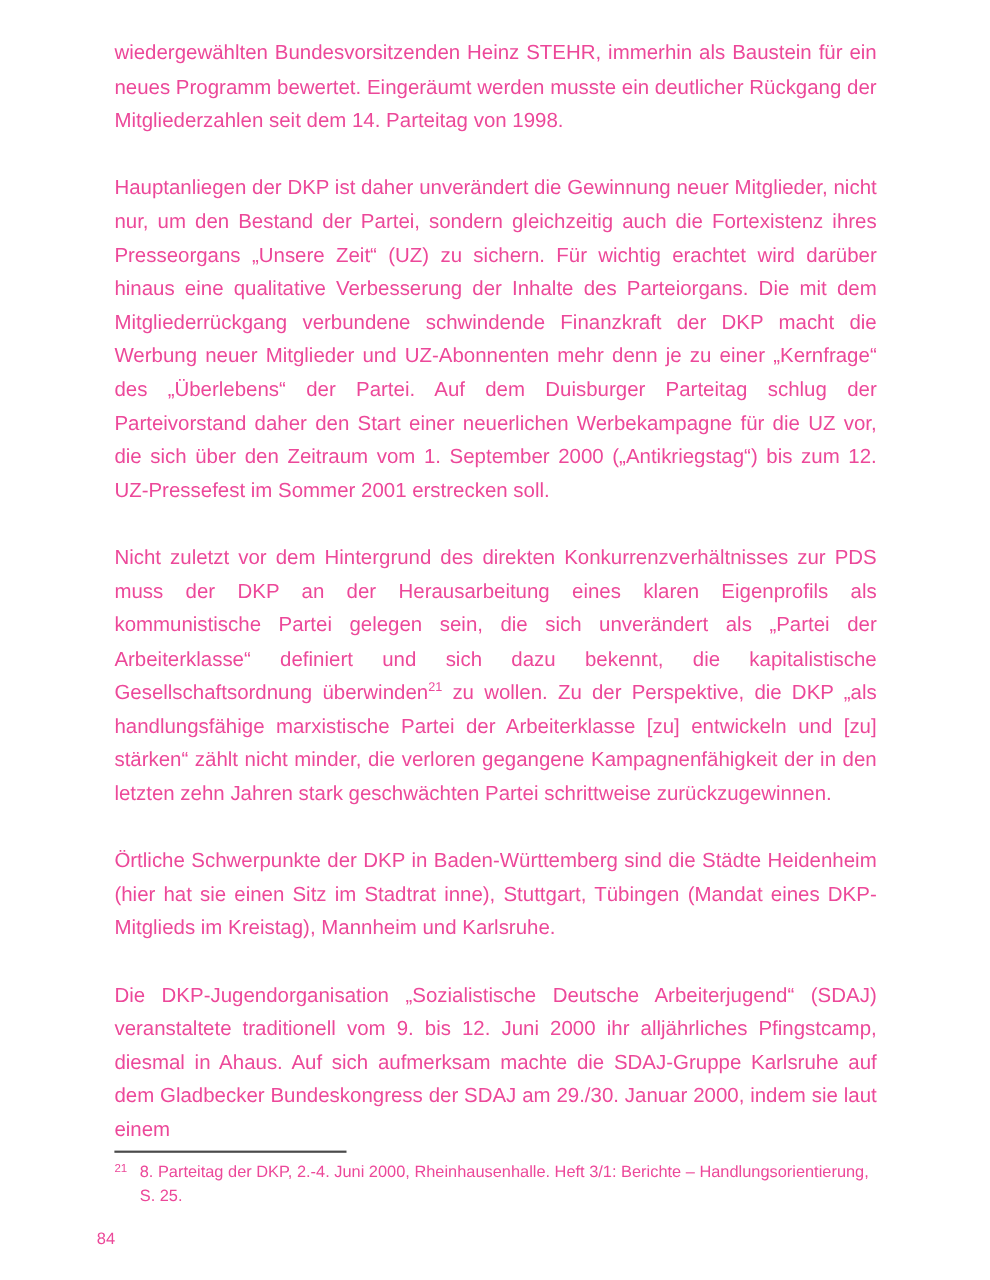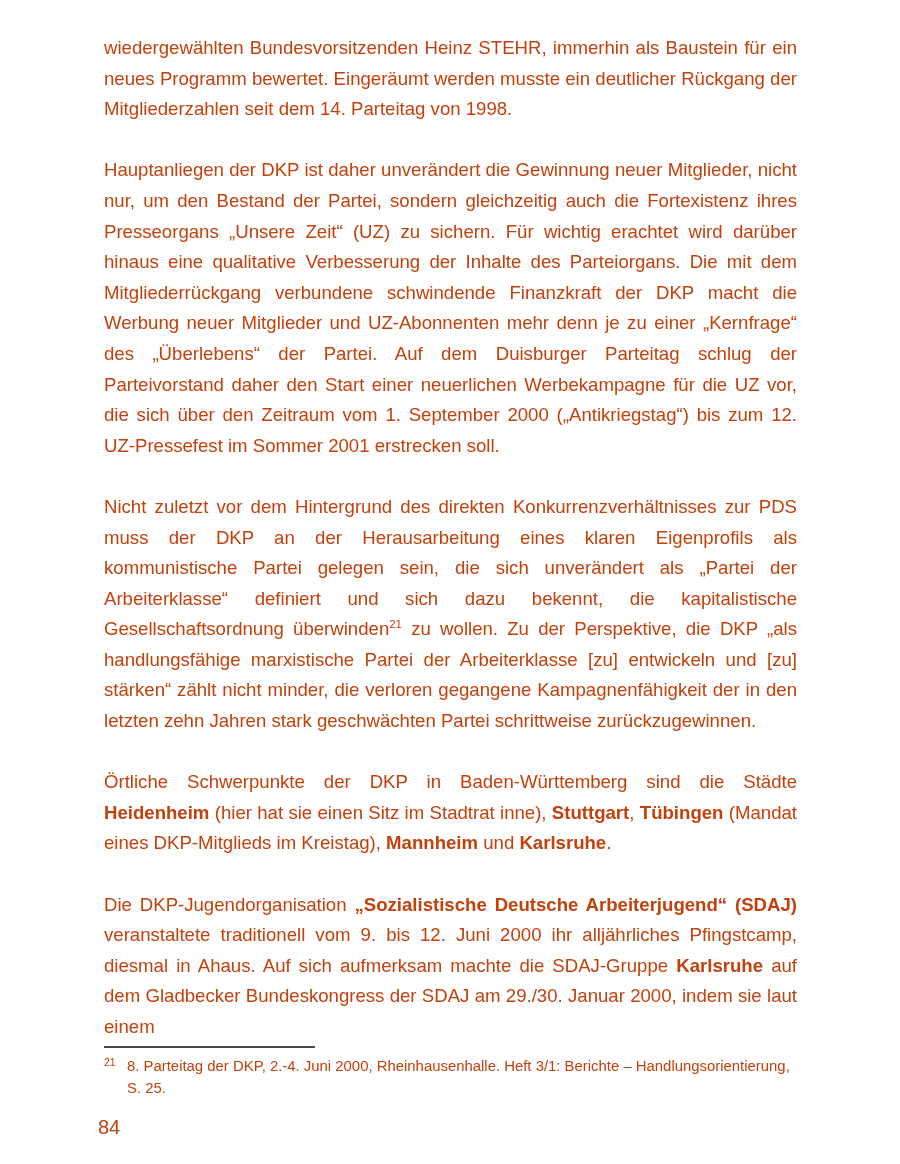--- a/index.html
+++ b/index.html
@@ -3,38 +3,38 @@
 <meta charset="utf-8">
 <style>
   html, body { margin:0; padding:0; background:#ffffff; }
   .page {
     position:relative;
     width:900px;
     height:1164px;
     background:#ffffff;
     overflow:hidden;
     font-family:"Liberation Sans", sans-serif;
-    color:#c2410c;
+    color:#ec4899;
   }
   .body-text {
     position:absolute;
     left:104px;
     top:33px;
     width:693px;
   }
   .body-text p {
     margin:0 0 30.6px 0;
     font-size:18.6px;
     line-height:30.6px;
     text-align:justify;
     hyphens:none;
     -webkit-hyphens:none;
   }
   .it { }
-  .b  { font-weight:700; }
+  .b  { font-weight:400; }
   sup.fnref {
     font-size:11.5px;
     line-height:0;
     position:relative;
     top:-7px;
     vertical-align:baseline;
   }
   .footnote {
     position:absolute;
     left:104px;
@@ -55,23 +55,23 @@
   }
   .fn-marker {
     position:absolute;
     left:0;
     top:1px;
     font-size:10.5px;
     line-height:normal;
   }
   .page-number {
     position:absolute;
-    left:98px;
+    left:88px;
     top:1117px;
-    font-size:20px;
+    font-size:15px;
     line-height:20px;
   }
 </style>
 </head>
 <body>
 
 <div class="page">
 
   <main class="body-text">
 

